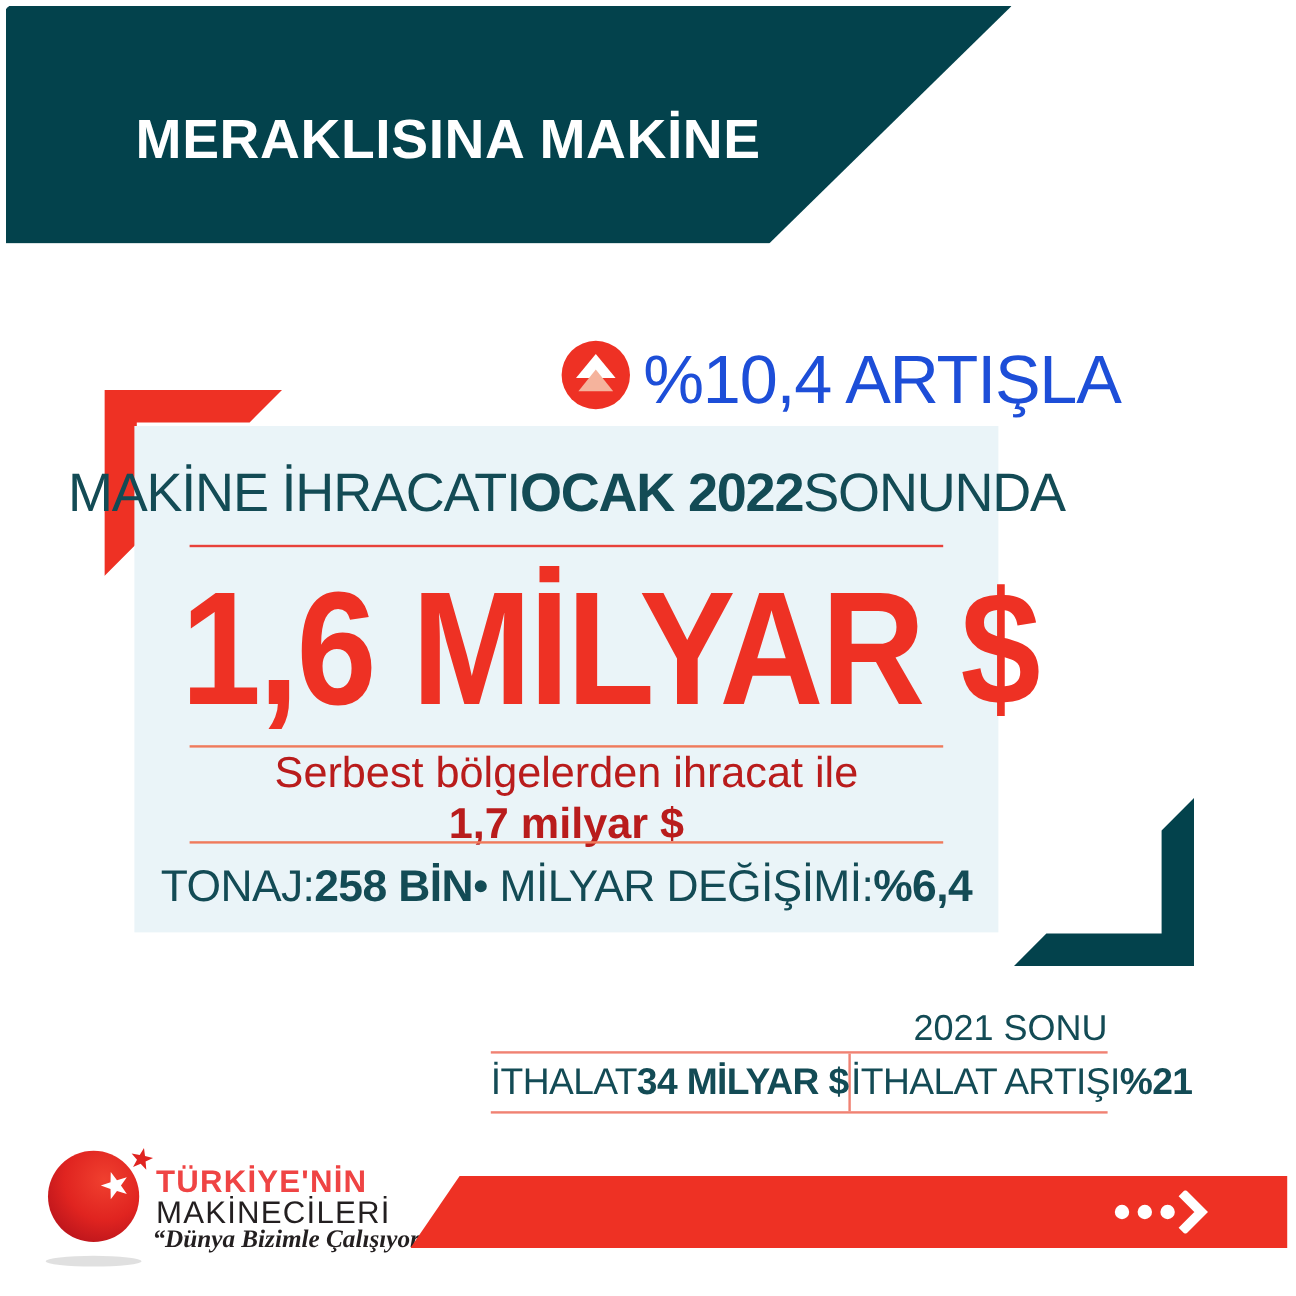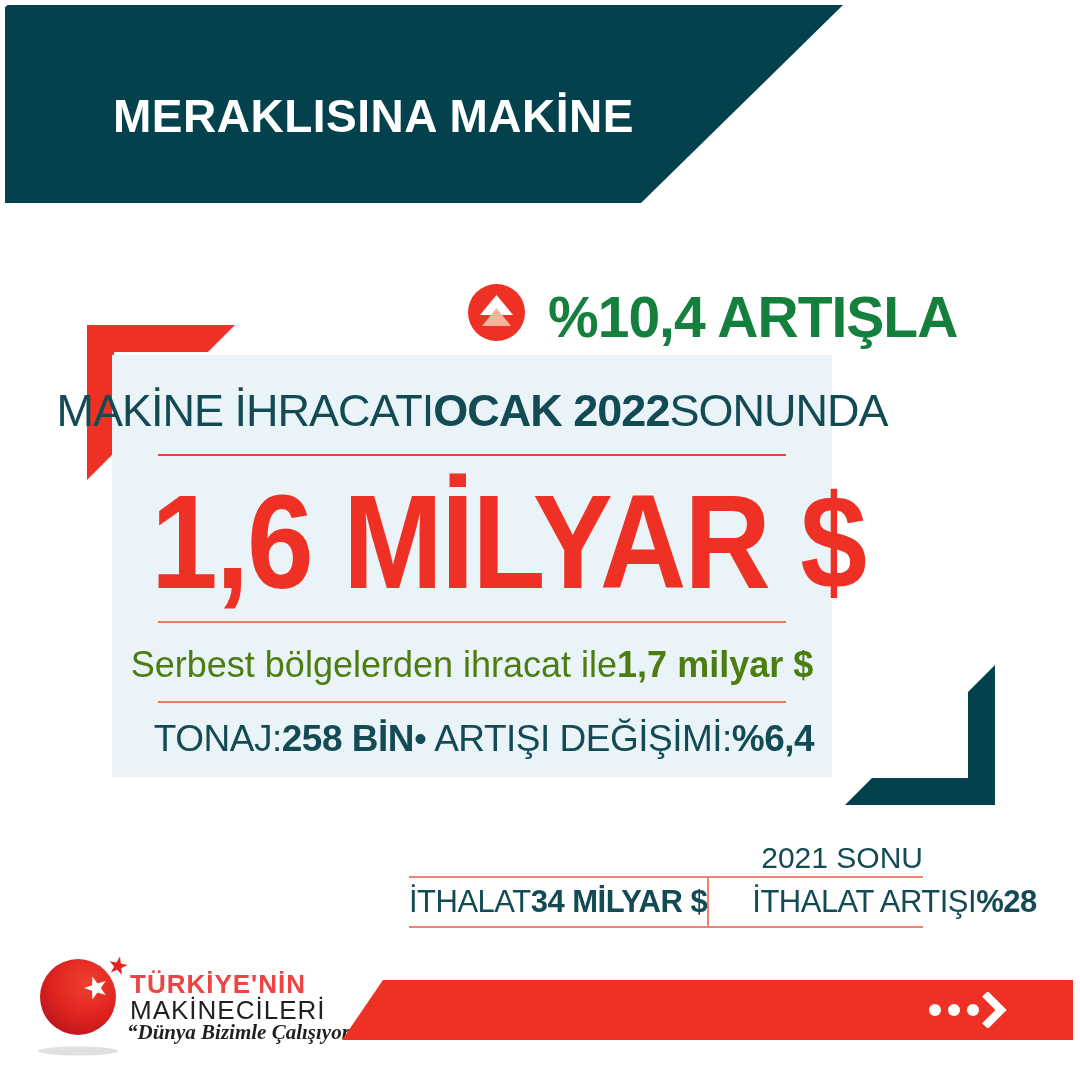--- a/index.html
+++ b/index.html
@@ -18,22 +18,22 @@
     position:absolute;left:108px;top:88px;
     color:#ffffff;font-size:46px;font-weight:700;line-height:1;letter-spacing:.5px;
     white-space:nowrap;
   }
   
   .hl-icon{
     position:absolute;left:468px;top:284px;width:57px;height:57px;border-radius:50%;
     background:#ee3124;
   }
   .hl-text{
-    position:absolute;left:548px;top:289px;
-    color:#15803d;font-size:57px;font-weight:700;line-height:1;letter-spacing:-1px;
+    position:absolute;left:536px;top:289px;
+    color:#1d4ed8;font-size:57px;font-weight:400;line-height:1;letter-spacing:-1px;
     white-space:nowrap;
   }
   
   .bracket{position:absolute;pointer-events:none;}
   
   .main-box{
     position:absolute;left:112px;top:355px;width:720px;height:422px;
     background:#eaf4f8;
   }
   .main-box .row{position:absolute;left:0;width:100%;display:flex;align-items:center;justify-content:center;white-space:nowrap;}
@@ -41,33 +41,33 @@
   .mb-heading .b{font-weight:700;}
   .mb-divider{position:absolute;left:46px;right:46px;height:2px;}
   .mb-div1{top:99px;background:#e8413a;}
   .mb-div2{top:266px;background:#ef7a5c;}
   .mb-div3{top:346px;background:#ef7a5c;}
   .mb-big{top:106px;height:160px;padding-left:36px;}
   .mb-big span{
     display:inline-block;color:#ee3124;font-size:120px;font-weight:700;line-height:1;
     letter-spacing:-2px;transform:scaleY(1.12);
   }
-  .mb-subline{top:280px;height:60px;color:#4d7c0f;font-size:36px;font-weight:400;}
+  .mb-subline{top:280px;height:60px;color:#b91c1c;font-size:36px;font-weight:400;flex-direction:column;}
   .mb-subline .b{font-weight:700;}
-  .mb-stats{top:354px;height:60px;color:#134b55;font-size:37px;font-weight:400;letter-spacing:-0.5px;margin-left:12px;}
+  .mb-stats{top:354px;height:60px;color:#134b55;font-size:37px;font-weight:400;letter-spacing:-0.5px;}
   .mb-stats .b{font-weight:700;}
   
   .imports-caption{
     position:absolute;left:600px;top:841px;width:323px;text-align:right;
     color:#134b55;font-size:30px;font-weight:400;letter-spacing:0;white-space:nowrap;
   }
   .imports-table{
     position:absolute;left:409px;top:876px;width:514px;height:52px;
     border-top:2px solid #f08273;border-bottom:2px solid #f08273;
-    display:flex;box-sizing:border-box;gap:43px;
+    display:flex;box-sizing:border-box;
   }
   .imports-cell{
     flex:1;display:flex;align-items:center;justify-content:center;
     color:#134b55;font-size:31px;font-weight:400;white-space:nowrap;letter-spacing:-0.5px;
   }
   .imports-cell:first-child{flex:0 0 250px;border-right:2px solid #f08273;}
   .imports-cell .b{font-weight:700;}
   
   .logo-svg{position:absolute;left:35px;top:945px;}
   .logo-line1{position:absolute;left:130px;top:971px;color:#ef4444;font-size:26px;font-weight:700;letter-spacing:1px;line-height:1;}
@@ -116,38 +116,38 @@
     </div>
     <div class="mb-divider mb-div2"></div>
     <div class="row mb-subline">
       <span>Serbest bölgelerden ihracat ile </span>
         <span class="b">1,7 milyar $</span>
     </div>
     <div class="mb-divider mb-div3"></div>
     <div class="row mb-stats">
       <span>TONAJ: </span>
         <span class="b">258 BİN</span>
-        <span> • ARTIŞI DEĞİŞİMİ: </span>
+        <span> • MİLYAR DEĞİŞİMİ: </span>
         <span class="b">%6,4</span>
     </div>
   </div>
 
   <svg class="bracket" style="left:845px;top:665px;" width="150" height="140" viewBox="0 0 150 140">
     <polygon points="150,0 150,140 0,140 27,113 123,113 123,27" fill="#03424c"></polygon>
   </svg>
 
   <div class="imports-caption">2021 SONU</div>
   <div class="imports-table">
     <div class="imports-cell">
       <span>İTHALAT </span>
         <span class="b">34 MİLYAR $</span>
     </div>
     <div class="imports-cell">
       <span>İTHALAT ARTIŞI </span>
-        <span class="b">%28</span>
+        <span class="b">%21</span>
     </div>
   </div>
 
   <svg class="logo-svg" width="300" height="120" viewBox="0 0 300 120">
     <defs>
       <radialGradient id="ballGrad" cx="62%" cy="32%" r="80%">
         <stop offset="0%" stop-color="#f0402f"></stop>
         <stop offset="55%" stop-color="#e02420"></stop>
         <stop offset="100%" stop-color="#b5121b"></stop>
       </radialGradient>

